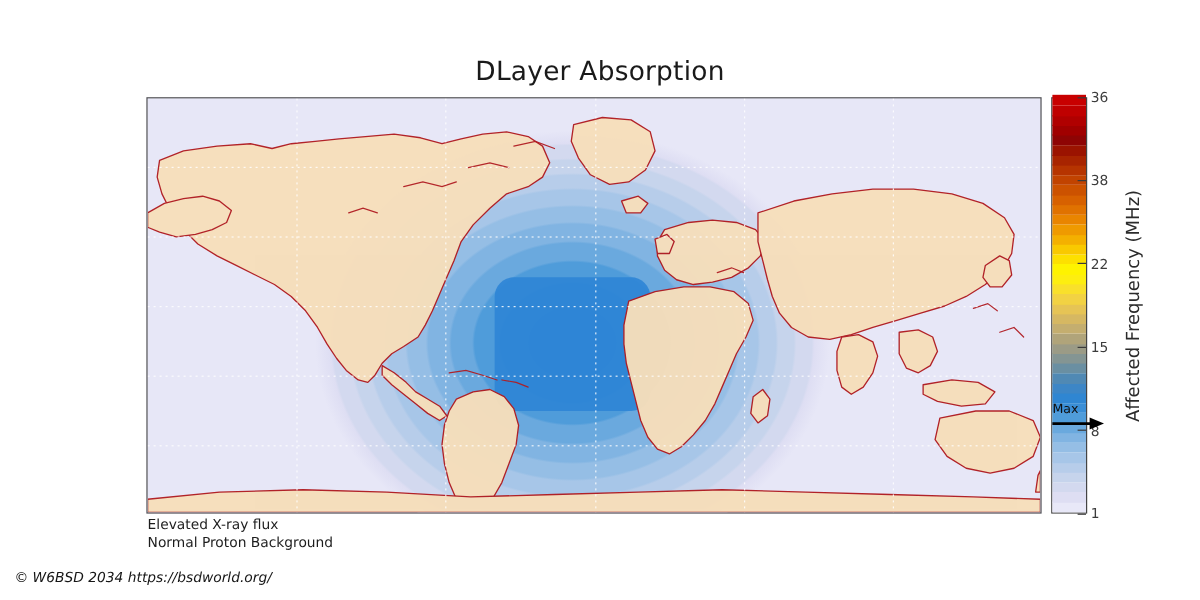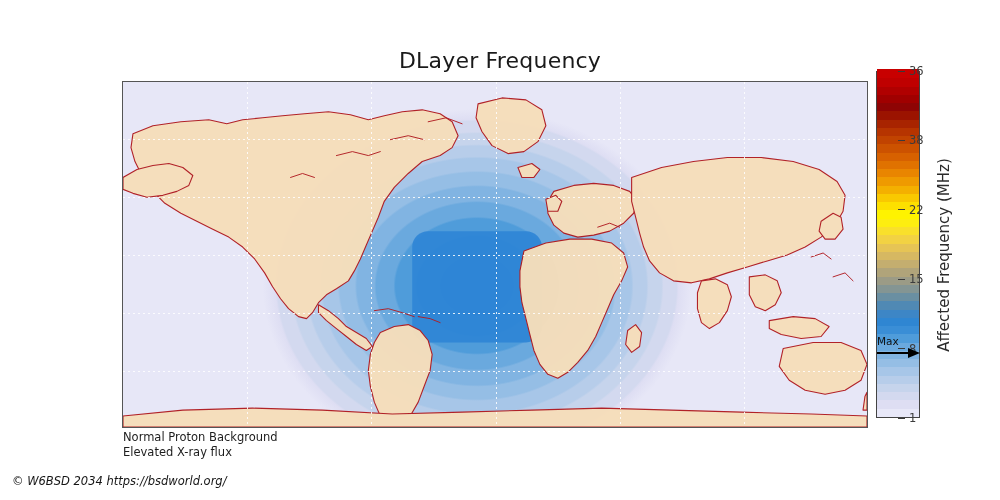--- a/index.html
+++ b/index.html
@@ -29,21 +29,21 @@
   .grat{position:absolute;inset:0;pointer-events:none;}
   .grat i{position:absolute;background:transparent;}
   .grat .v{top:0;bottom:0;width:1px;
     background-image:linear-gradient(to bottom,#ffffff 0 2px,transparent 2px 5px);
     background-size:1px 5px;opacity:.85;}
   .grat .h{left:0;right:0;height:1px;
     background-image:linear-gradient(to right,#ffffff 0 2px,transparent 2px 5px);
     background-size:5px 1px;opacity:.85;}
 
   
-  .cbar-wrap{position:absolute;left:876px;top:71px;width:44px;height:347px;text-align:center;}
+  .cbar-wrap{position:absolute;left:876px;top:81px;width:30px;height:347px;text-align:center;}
   .cbar{position:absolute;inset:0;border:1px solid #444;box-sizing:border-box;}
   .cbar-seg{position:absolute;left:0;right:0;}
   .cbar-ticks{position:absolute;left:22px;top:0;height:347px;width:60px;}
   .ctick{position:absolute;left:0;display:flex;align-items:center;gap:4px;
          transform:translateY(-50%);font-size:11.5px;color:#3c3c3c;}
   .ctick .dash{width:7px;height:1px;background:#3a3a3a;display:block;}
   .cbar-axis-label{
     position:absolute;left:932px;top:81px;height:347px;width:24px;
     display:flex;align-items:center;justify-content:center;
   }
@@ -63,21 +63,21 @@
   .status-block div{white-space:nowrap;}
   .timestamp{position:absolute;left:724px;top:430px;font-size:11.5px;color:#1d1d1d;white-space:nowrap;}
   .copyright{position:absolute;left:12px;top:474px;font-size:11.5px;color:#151515;
              font-style:italic;white-space:nowrap;}
 </style>
 </head>
 <body>
 
 <div id="root">
 
-  <div class="chart-title">DLayer Frequency</div>
+  <div class="chart-title">DLayer Absorption</div>
 
   <div class="map-frame">
     <div class="map-stack">
 
       <svg class="map-svg" viewBox="0 0 746 347" preserveAspectRatio="none">
         <defs>
 
           <radialGradient id="absorb" cx="0.5" cy="0.5" r="0.5">
             <stop offset="0.00" stop-color="#2f86d6"></stop>
             <stop offset="0.17" stop-color="#2f86d6"></stop>
@@ -291,19 +291,19 @@
       <line x1="1" y1="6" x2="34" y2="6" stroke="#000" stroke-width="2.2"></line>
       <polygon points="32,1 44,6 32,11" fill="#000"></polygon>
     </svg>
   </div>
 
   <div class="cbar-axis-label">
     <span>Affected Frequency (MHz)</span>
   </div>
 
   <div class="status-block">
+    <div>Elevated X-ray flux</div>
     <div>Normal Proton Background</div>
-    <div>Elevated X-ray flux</div>
   </div>
 
   <div class="copyright">© W6BSD 2034 https://bsdworld.org/</div>
 
 </div>
 
 </body></html>

